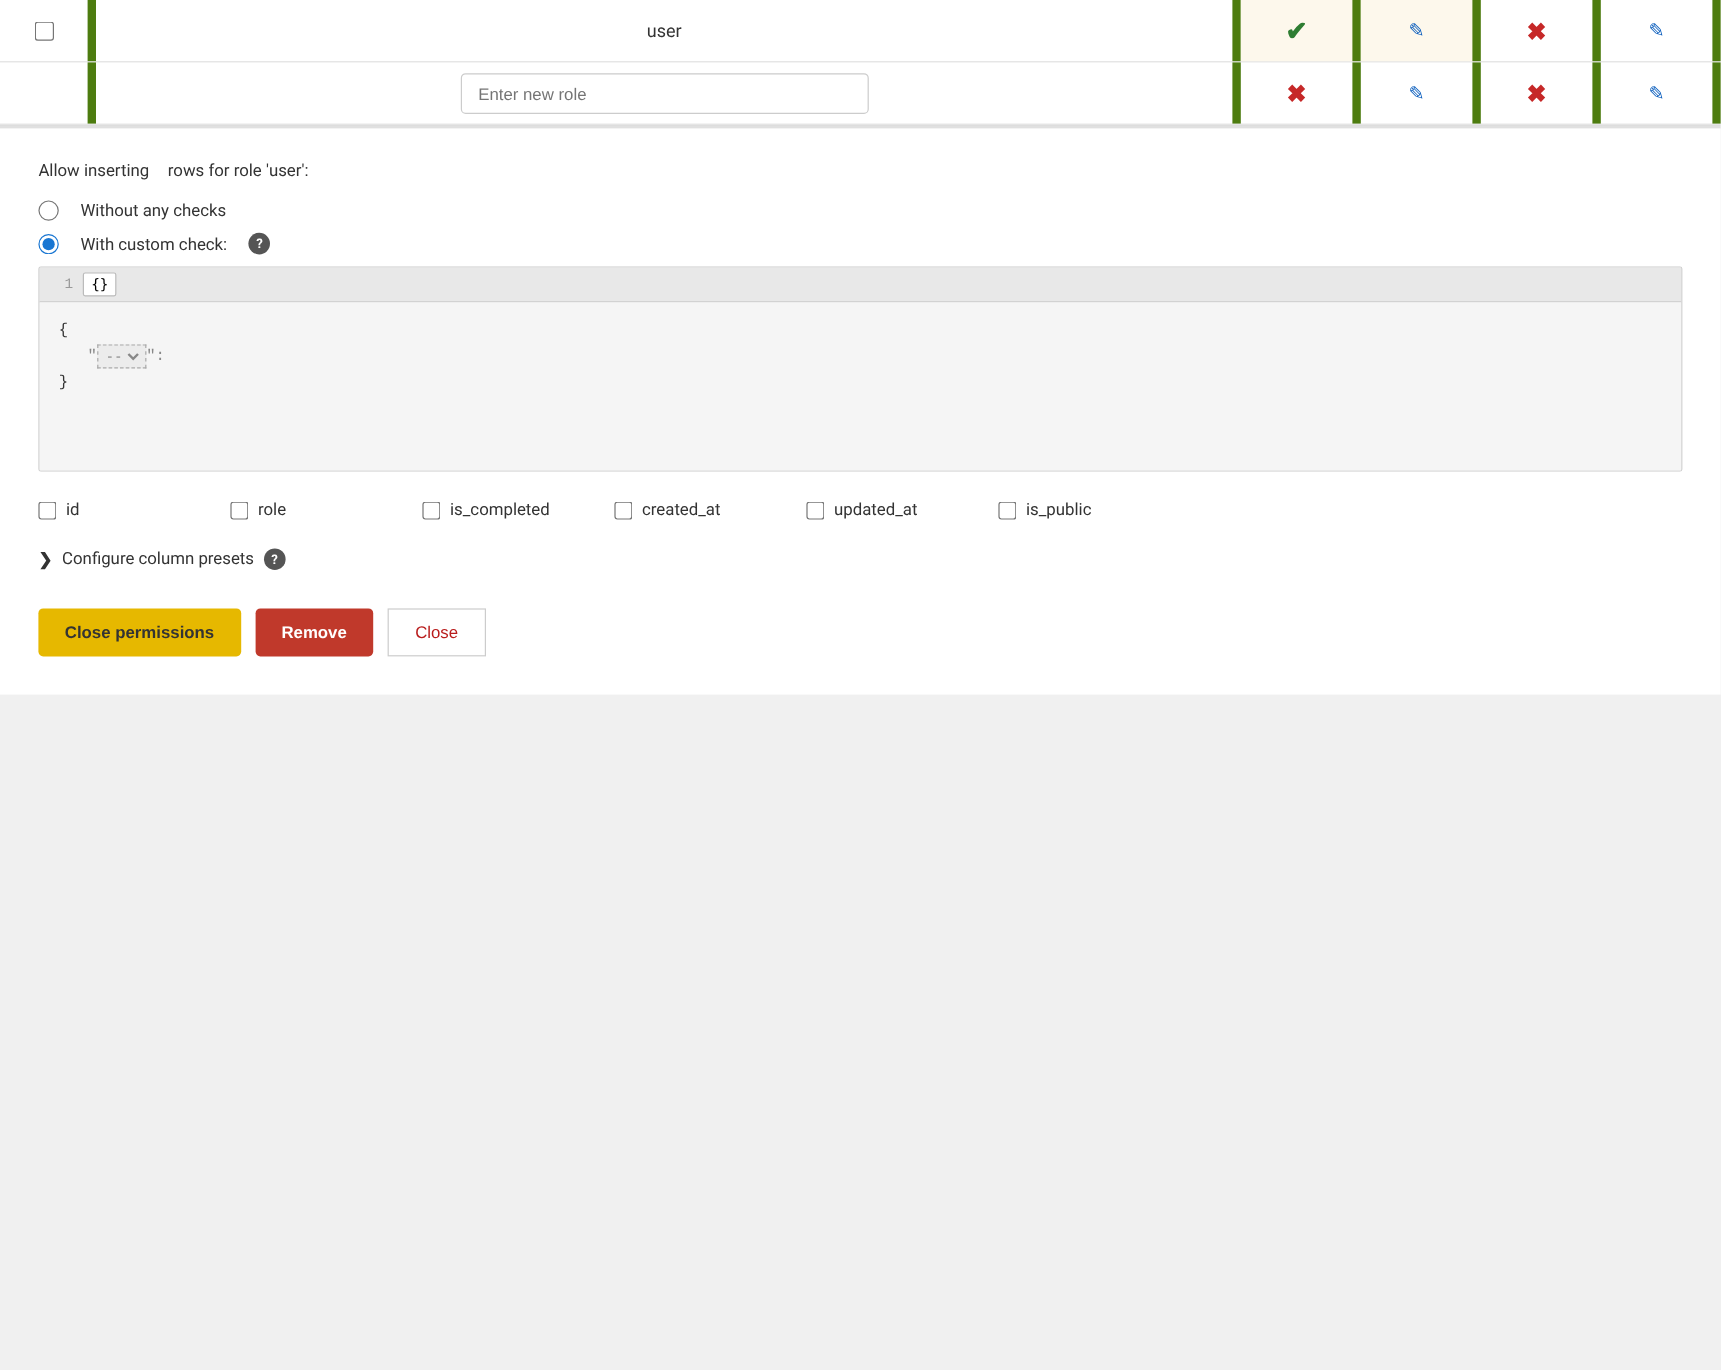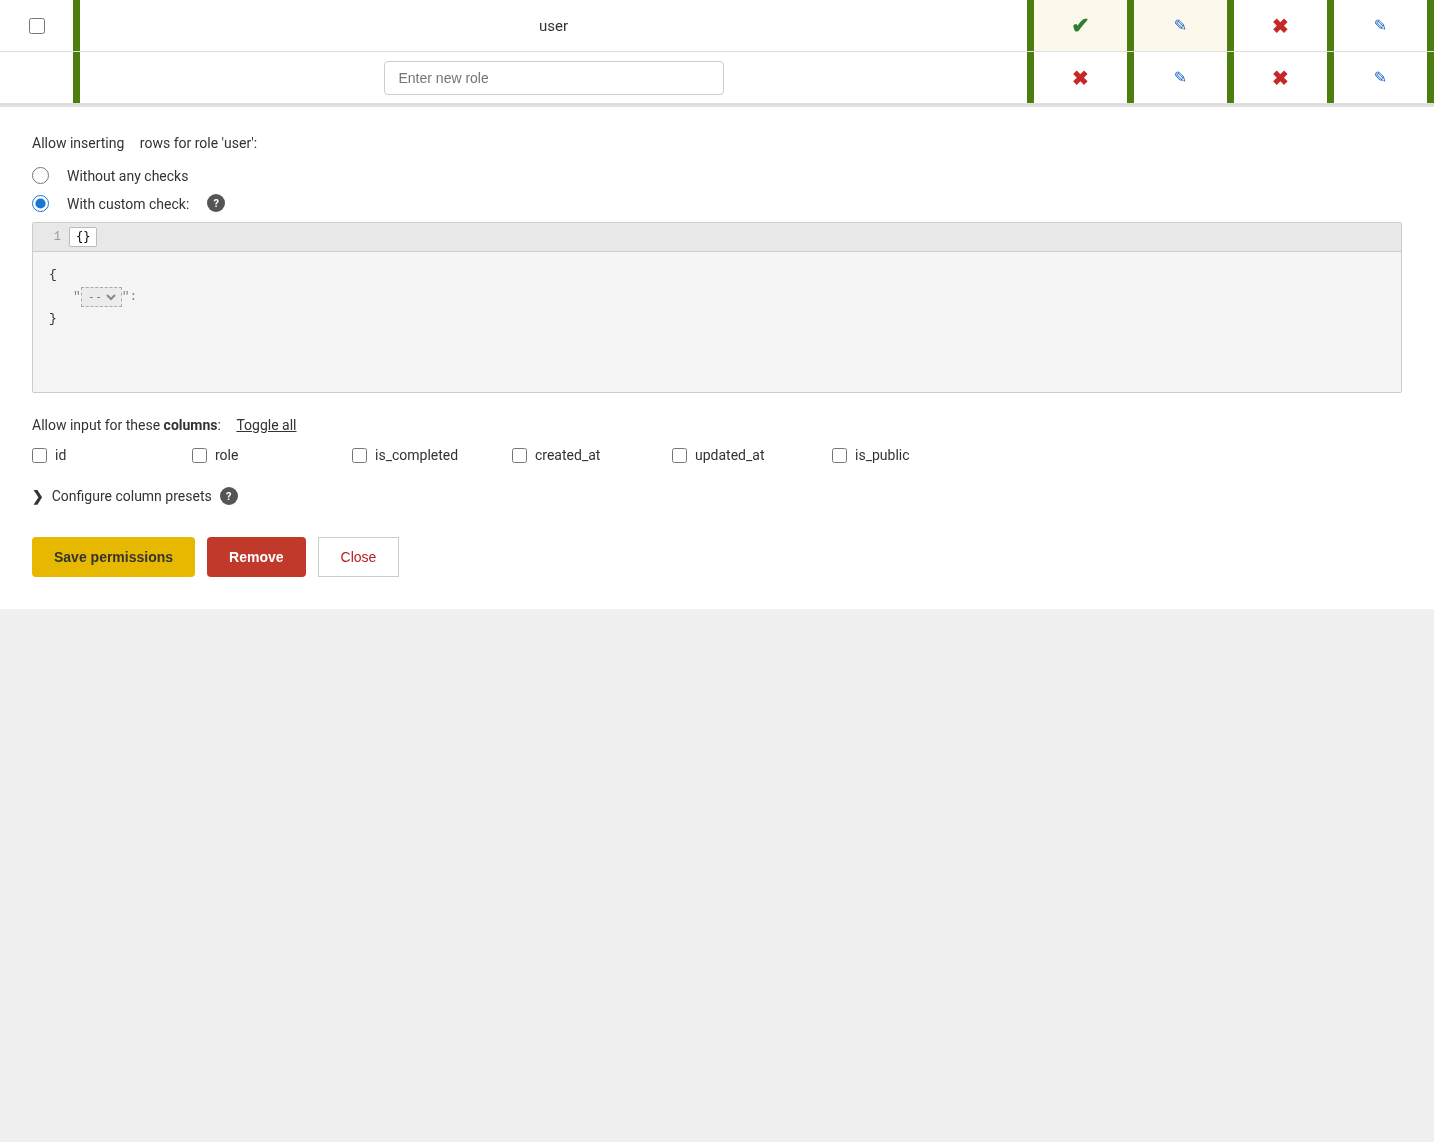--- a/index.html
+++ b/index.html
@@ -366,24 +366,20 @@
         </span>
         <span class="code-string">":</span>
       </div>
       <div class="code-line">
         <span>}</span>
       </div>
     </div>
   </div>
 
   <div class="columns-section">
-    <div class="columns-label">
-      <span>Allow input for these </span><strong>columns</strong><span>:</span>
-      <span class="toggle-all-link">Toggle all</span>
-    </div>
     <div class="columns-checkboxes">
       <div class="col-item">
         <input type="checkbox" id="col-id" style="">
         <label for="col-id">id</label>
       </div>
       <div class="col-item">
         <input type="checkbox" id="col-text" style="">
         <label for="col-text">role</label>
       </div>
       <div class="col-item">
@@ -405,18 +401,18 @@
     </div>
   </div>
 
   <div class="configure-presets">
     <span class="chevron-icon">❯</span>
     <span>Configure column presets</span>
     <span class="help-icon">?</span>
   </div>
 
   <div class="footer-buttons">
-    <button class="btn-save">Save permissions</button>
+    <button class="btn-save">Close permissions</button>
     <button class="btn-remove">Remove</button>
     <button class="btn-close">Close</button>
   </div>
 
 </div>
 
 </body></html>

